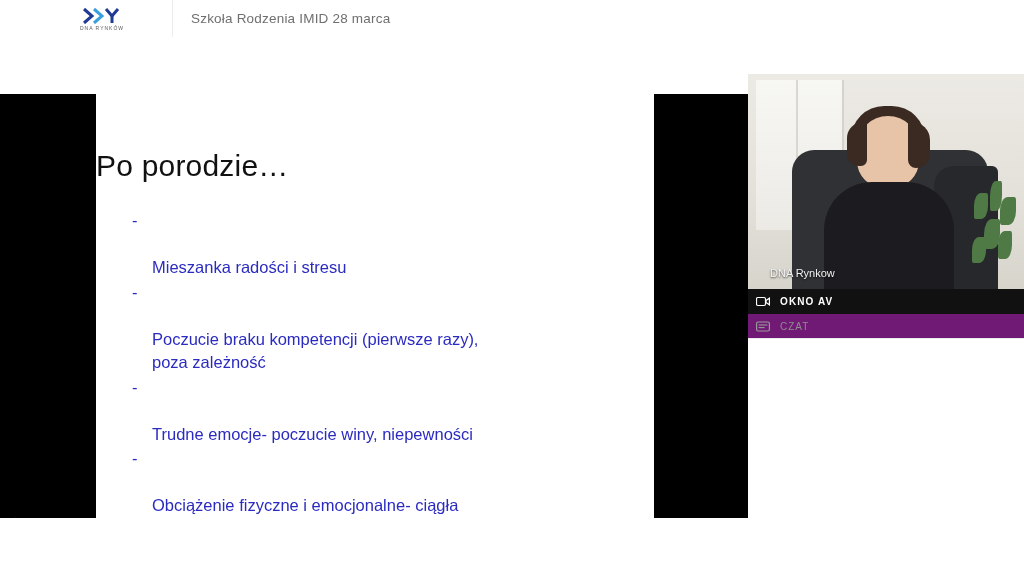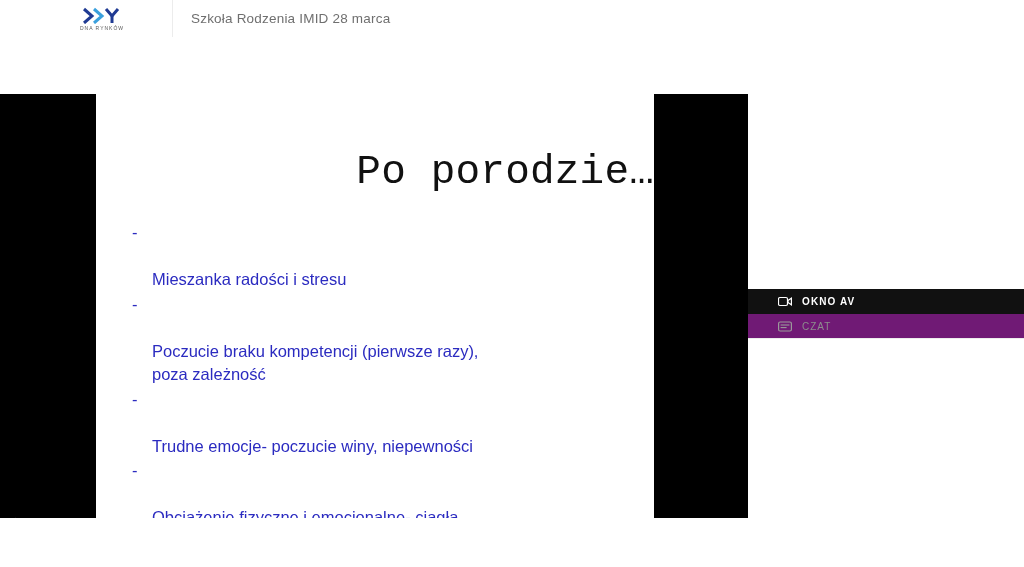--- a/index.html
+++ b/index.html
@@ -80,27 +80,26 @@
   .slide {
     position: absolute;
     left: 96px;
     top: 0px;
     width: 558px;
     height: 424px;
     background: #ffffff;
     overflow: hidden;
   }
   .slide-title {
-    text-align: right;
-    font-size: 41px;
+    text-align: left;
+    font-size: 30px;
     color: #111111;
     margin: 55px 0 0 0;
     font-weight: 400;
     letter-spacing: 0.2px;
-    font-family: Liberation Mono, monospace;
   }
   .bullets {
     margin: 26px 0 0 0;
     padding: 0 18px 0 36px;
     list-style: none;
   }
   .bullets li {
     position: relative;
     font-size: 16.5px;
     line-height: 23.5px;
@@ -229,21 +228,21 @@
     text-shadow: 0 1px 2px rgba(0,0,0,.7);
   }
 
   .panel-row {
     position: absolute;
     left: 0;
     width: 276px;
     height: 25px;
     display: flex;
     align-items: center;
-    padding-left: 30px;
+    padding-left: 8px;
     box-sizing: border-box;
   }
   .row-av {
     top: 215px;
     background: #111111;
     color: #ffffff;
   }
   .row-chat {
     top: 240px;
     background: #701a75;
@@ -312,20 +311,40 @@
 zależność</span>
           </li>
 
         </ul>
       </div>
       <div class="cursor-arrow">➤</div>
     </div>
 
     <div class="right-panel">
 
+      <div class="webcam">
+        <div class="wall"></div>
+        <div class="window-pane"></div>
+        <div class="chair"></div>
+        <div class="chair-side"></div>
+        <div class="person-hair"></div>
+        <div class="person-head"></div>
+        <div class="person-hair-r"></div>
+        <div class="person-hair-l"></div>
+        <div class="person-body"></div>
+        <div class="plant">
+          <span class="leaf" style="left:22px;top:2px;width:12px;height:30px;"></span>
+          <span class="leaf" style="left:6px;top:14px;width:14px;height:26px;"></span>
+          <span class="leaf" style="left:32px;top:18px;width:16px;height:28px;"></span>
+          <span class="leaf" style="left:16px;top:40px;width:16px;height:30px;"></span>
+          <span class="leaf" style="left:30px;top:52px;width:14px;height:28px;"></span>
+          <span class="leaf" style="left:4px;top:58px;width:14px;height:26px;"></span>
+        </div>
+        <div class="webcam-name">DNA Rynkow</div>
+      </div>
 
       <div class="panel-row row-av">
         <span class="icon-sq">
           <svg width="14" height="11" viewBox="0 0 14 11">
             <rect x="0.5" y="1.5" width="9" height="8" rx="1.5" fill="none" stroke="#ffffff" stroke-width="1.2"></rect>
             <path d="M10 4.5 L13.4 2.2 L13.4 8.8 L10 6.5 Z" fill="none" stroke="#ffffff" stroke-width="1.2"></path>
           </svg>
         </span>
         <span class="row-label">OKNO AV</span>
       </div>

